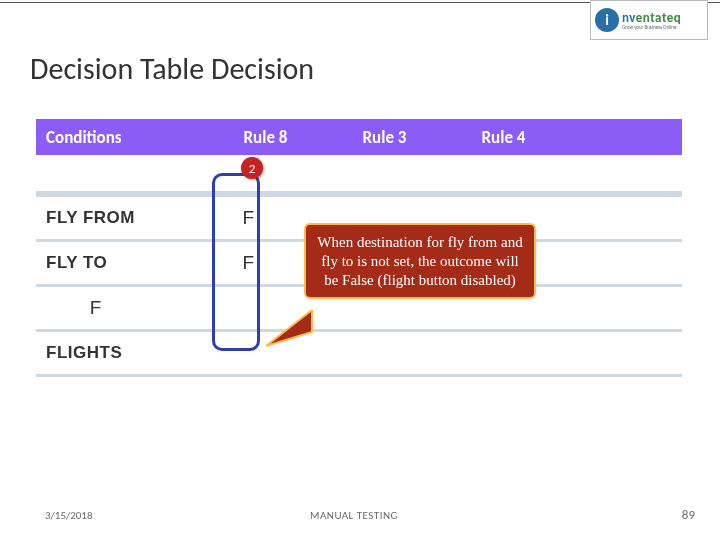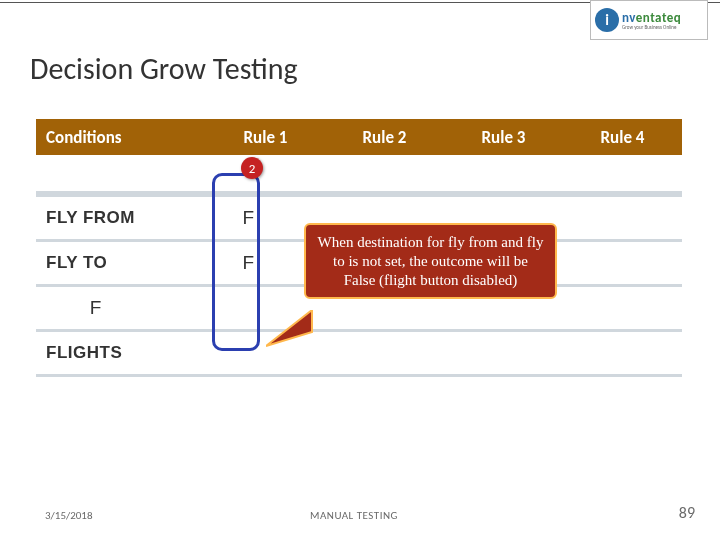--- a/index.html
+++ b/index.html
@@ -13,70 +13,69 @@
   .logo-text { display: flex; flex-direction: column; margin-left: 3px; line-height: 1; }
   .logo-name { font-size: 13px; letter-spacing: 0.5px; color: #3c8a3c; font-weight: 600; }
   .logo-name .nv { color: #2a6ea8; }
   .logo-tag { font-size: 5px; color: #666; margin-top: 1px; }
 
   .title { position: absolute; top: 50px; left: 30px; font-size: 30px; font-weight: 400; color: #333; }
 
   
   .tbl { position: absolute; top: 119px; left: 36px; width: 646px; }
 
-  .hdr { display: flex; background: #a16207; color: #fff; font-weight: 600; font-size: 17px; height: 36px; align-items: center; }
+  .hdr { display: flex; background: #8b5cf6; color: #fff; font-weight: 600; font-size: 17px; height: 36px; align-items: center; }
   .c-cond { width: 170px; padding-left: 10px; }
   .c-rule { width: 119px; text-align: center; }
 
   .gap-row { height: 36px; background: #fff; }
   .sep1 { height: 6px; background: #d0d7dd; }
   .row { display: flex; height: 42px; align-items: center; background: #fff; font-size: 17px; color: #333; font-weight: 600; gap: 45px; }
   .row .c-cond { font-family: Arial, sans-serif; letter-spacing: 0.5px; }
   .row .c-rule { font-family: Arial, sans-serif; font-size: 19px; font-weight: 500; color: #333; }
   .sep2 { height: 3px; background: #d0d7dd; }
 
   .outcome .c-cond { font-style: italic; text-decoration: underline; font-weight: 700; }
 
   
   .badge2 { position: absolute; left: 241px; top: 157px; width: 22px; height: 22px; border-radius: 50%; background: #c52222; color: #fff; font-size: 13px; display: flex; align-items: center; justify-content: center; z-index: 5; box-shadow: 1px 1px 3px rgba(0,0,0,0.4); }
 
   
   .blue-enclosure { position: absolute; left: 212px; top: 173px; width: 48px; height: 178px; border: 3px solid #2b3fb0; border-radius: 10px; z-index: 3; pointer-events: none; }
 
   
-  .callout { position: absolute; left: 304px; top: 223px; width: 253px; background: #a32b18; border: 2px solid #ffb84d; border-radius: 6px; padding: 8px 10px; color: #fff; font-family: 'Comic Sans MS', cursive; font-size: 15px; line-height: 1.25; text-align: center; z-index: 4; }
+  .callout { position: absolute; left: 304px; top: 223px; width: 232px; background: #a32b18; border: 2px solid #ffb84d; border-radius: 6px; padding: 8px 10px; color: #fff; font-family: 'Comic Sans MS', cursive; font-size: 15px; line-height: 1.25; text-align: center; z-index: 4; }
   .callout-tail { position: absolute; left: 266px; top: 310px; width: 0; height: 0; z-index: 4; }
   .callout-tail svg { position: absolute; top: 0; left: 0; }
 
   
   .ft-date { position: absolute; left: 45px; bottom: 18px; font-size: 11px; color: #6a6a6a; }
   .ft-center { position: absolute; left: 0; bottom: 18px; width: 708px; text-align: center; font-size: 11px; color: #6a6a6a; letter-spacing: 0.5px; }
-  .ft-num { position: absolute; right: 25px; bottom: 18px; font-size: 16px; color: #6a6a6a; }
+  .ft-num { position: absolute; right: 25px; bottom: 18px; font-size: 13px; color: #6a6a6a; }
 </style>
 </head>
 <body>
 
 <div class="slide">
   <div class="top-line"></div>
 
   <div class="logo">
     <div class="logo-badge">i</div>
     <div class="logo-text">
       <div class="logo-name"><span class="nv">nv</span><span>entateq</span></div>
       <div class="logo-tag">Grow your Business Online</div>
     </div>
   </div>
 
-  <div class="title">Decision Grow Testing</div>
+  <div class="title">Decision Table Decision</div>
 
   <div class="tbl">
     <div class="hdr">
       <div class="c-cond">Conditions</div>
-      <div class="c-rule">Rule 1</div>
-      <div class="c-rule">Rule 2</div>
+      <div class="c-rule">Rule 8</div>
       <div class="c-rule">Rule 3</div>
       <div class="c-rule">Rule 4</div>
     </div>
     <div class="gap-row"></div>
     <div class="sep1"></div>
     <div class="row">
       <div class="c-cond">FLY FROM</div>
       <div class="c-rule">F</div>
       <div class="c-rule"></div>
         <div class="c-rule"></div>

